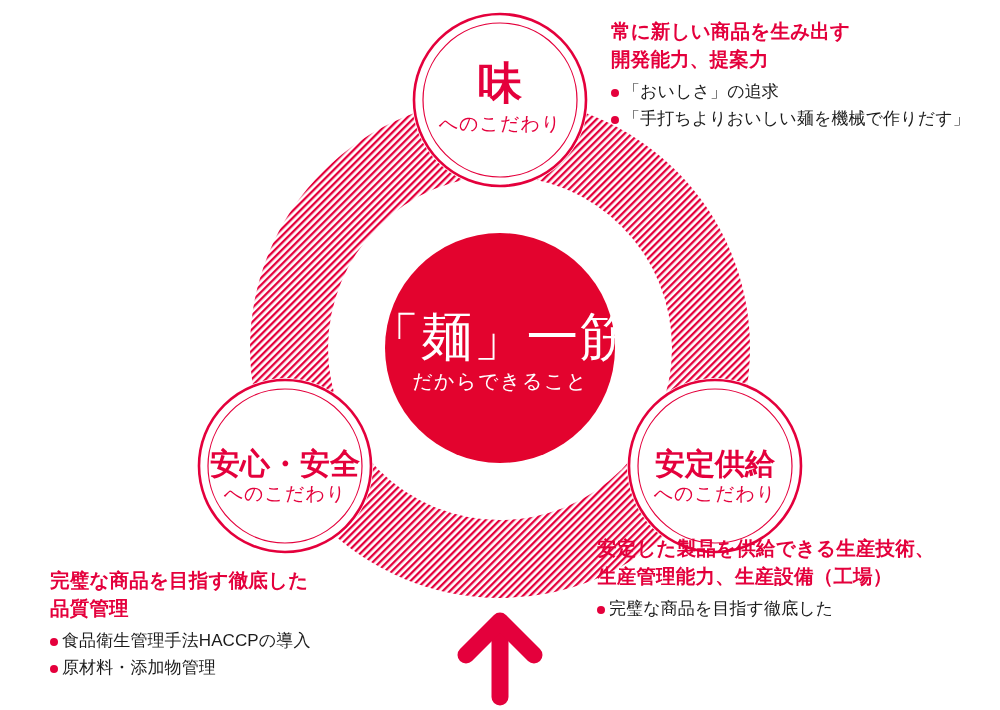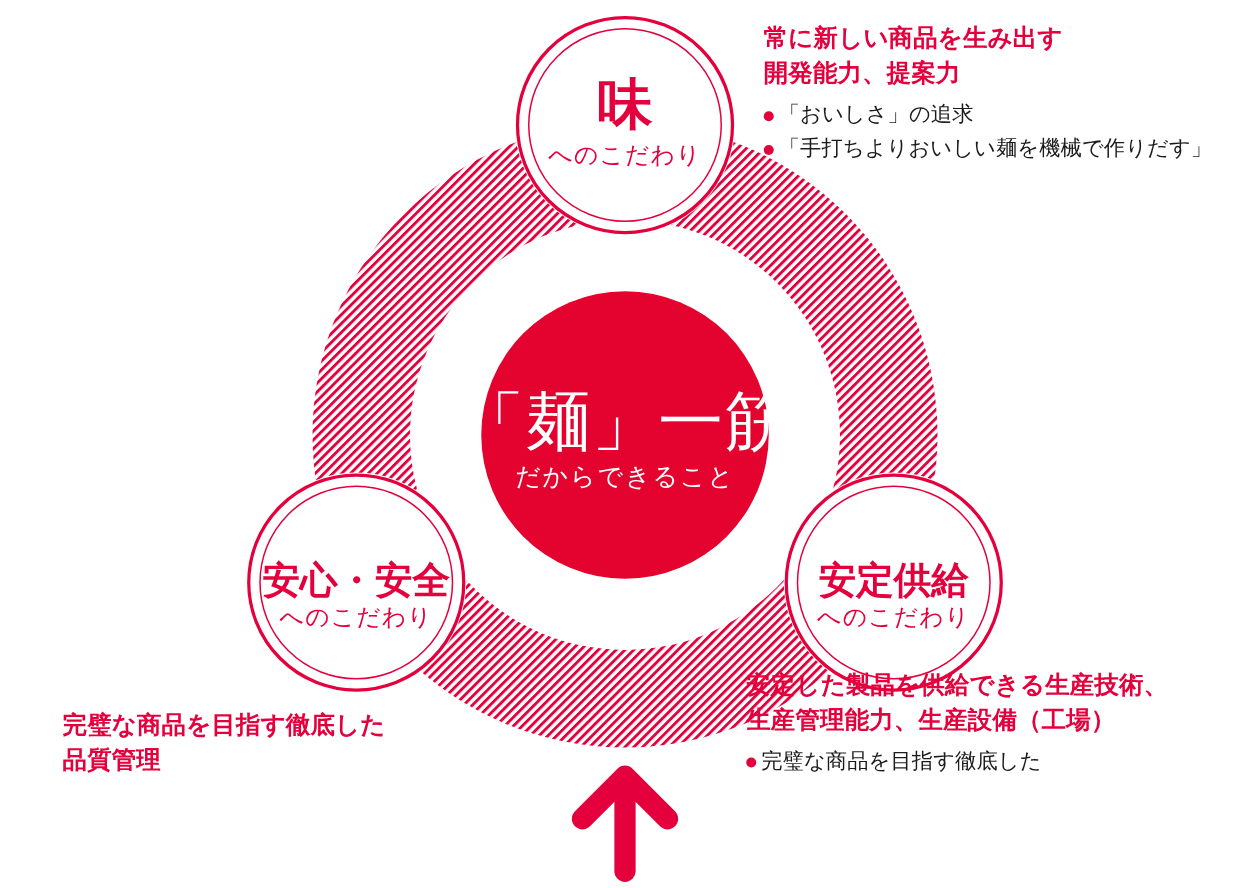--- a/index.html
+++ b/index.html
@@ -157,20 +157,30 @@
     <li class="bullet-item">
       <span class="bullet-dot"></span>
       <span class="bullet-text">「手打ちよりおいしい麺を機械で作りだす」</span>
     </li>
   </ul>
 </div>
 
 <div class="callout" id="callout-quality">
   <p class="callout-heading">完璧な商品を目指す徹底した
 品質管理</p>
+  <ul class="bullet-list">
+    <li class="bullet-item">
+      <span class="bullet-dot"></span>
+      <span class="bullet-text">食品衛生管理手法HACCPの導入</span>
+    </li>
+    <li class="bullet-item">
+      <span class="bullet-dot"></span>
+      <span class="bullet-text">原材料・添加物管理</span>
+    </li>
+  </ul>
 </div>
 
 <div class="callout" id="callout-supply">
   <p class="callout-heading">安定した製品を供給できる生産技術、
 生産管理能力、生産設備（工場）</p>
   <ul class="bullet-list">
     <li class="bullet-item">
       <span class="bullet-dot"></span>
       <span class="bullet-text">完璧な商品を目指す徹底した</span>
     </li>

